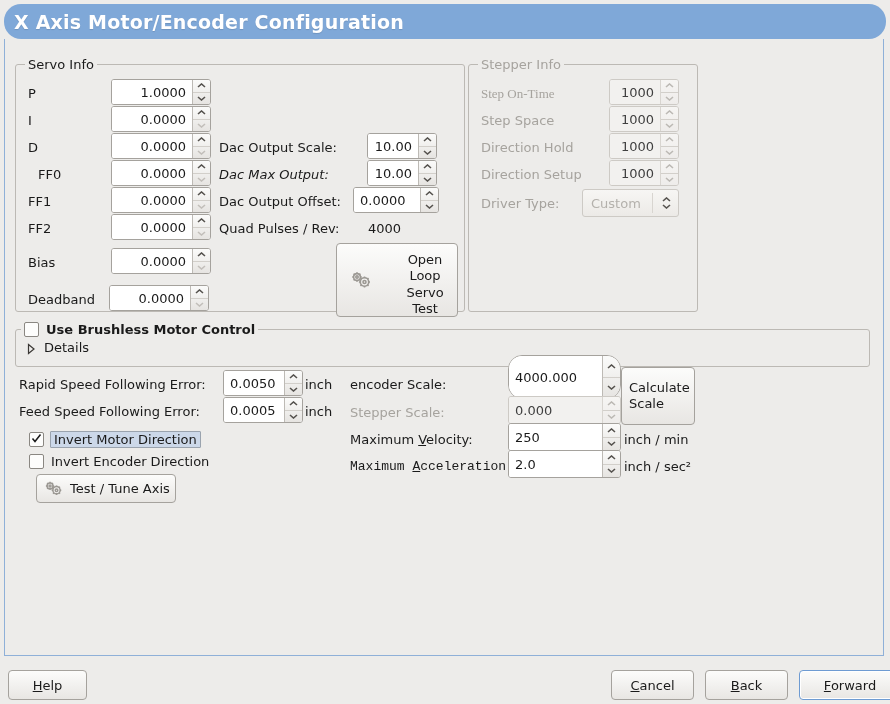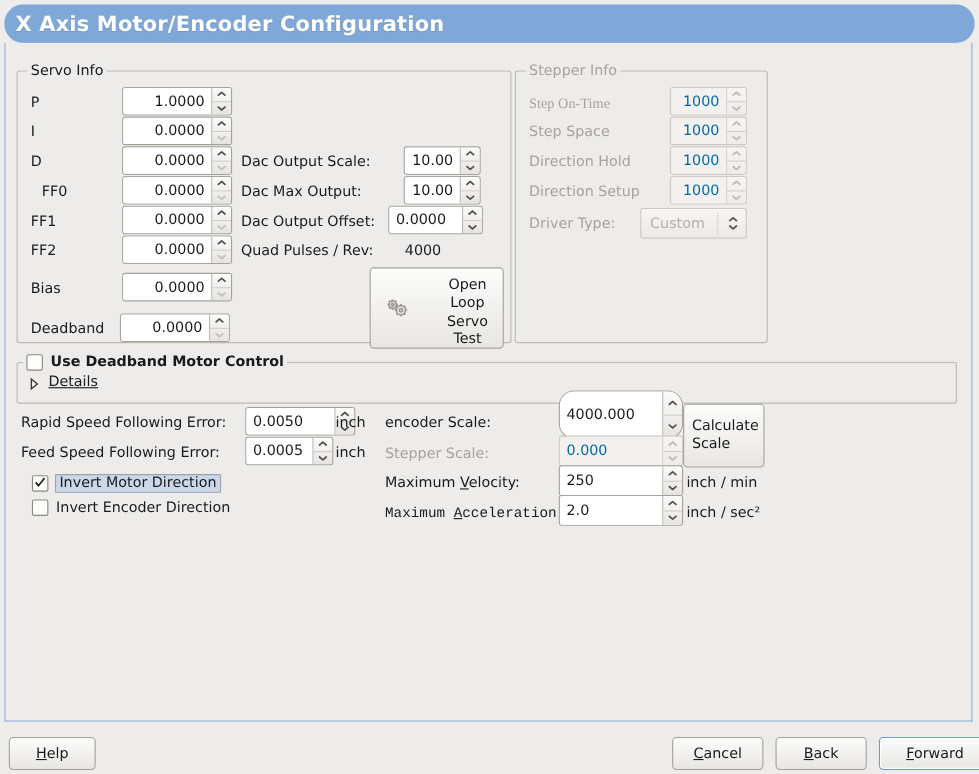--- a/index.html
+++ b/index.html
@@ -87,21 +87,21 @@
     background: linear-gradient(#fbfbfa, #e6e4e1);
   }
   .spin .btns .b {
     flex: 1 1 50%;
     display: flex; align-items: center; justify-content: center;
   }
   .spin .btns .b:first-child { border-bottom: 1px solid #d2cfca; }
   .chev { width: 9px; height: 5px; display: block; }
   .chev path { stroke: #56534f; stroke-width: 1.6; fill: none; }
   .spin.disabled { border-color: #cdcac5; background: #f2f1ef; }
-  .spin.disabled .val { background: #f2f1ef; color: #0369a1; }
+  .spin.disabled .val { background: #f2f1ef; color: #404040; }
   .spin.disabled .btns { background: linear-gradient(#f6f5f3, #eeecea); border-left-color: #d8d5d0; }
   .spin.disabled .chev path { stroke: #bcb9b4; }
   .spin.half-dim .btns .b:last-child .chev path { stroke: #c2bfba; }
 
   
   .combo {
     position: absolute; height: 28px;
     display: flex; align-items: center;
     box-sizing: border-box;
     border: 1px solid #cdcac5; border-radius: 3px;
@@ -160,21 +160,21 @@
     background: #ccd8e9;
     border: 1px solid #9aa3ae;
     padding: 0px 3px;
     margin-left: -1px;
     border-radius: 1px;
   }
 
   
   .expander {
     position: absolute;
-    display: flex; align-items: flex-end; gap: 8px; text-decoration: underline;
+    display: flex; align-items: flex-end; gap: 8px;
   }
   .expander .tri { width: 10px; height: 12px; }
   .expander .tri path { stroke: #3a3734; stroke-width: 1.2; fill: none; }
 
   
   .gears { display: block; }
 
   
   .bottombar { position: absolute; left: 0; top: 656px; width: 890px; height: 48px; }
 </style>
@@ -338,21 +338,21 @@
               </svg>
             </div>
           <div class="b">
               <svg class="chev" viewBox="0 0 9 5">
                 <path d="M1 1 L4.5 4 L8 1"></path>
               </svg>
             </div>
         </div>
       </div>
 
-      <span class="lbl" style="left:203px; top:102px;">Dac Max Output:</span>
+      <span class="lbl" style="left:203px; top:102px;font-style:italic;">Dac Max Output:</span>
       <div class="spin" style="left:351px; top:95px; width:70px;">
         <div class="val">10.00</div>
         <div class="btns">
           <div class="b">
               <svg class="chev" viewBox="0 0 9 5">
                 <path d="M1 4 L4.5 1 L8 4"></path>
               </svg>
             </div>
           <div class="b">
               <svg class="chev" viewBox="0 0 9 5">
@@ -486,32 +486,32 @@
           <svg class="chev" viewBox="0 0 9 5">
               <path d="M1 1 L4.5 4 L8 1" stroke="#b4b1ac"></path>
             </svg>
         </span>
       </div>
     </div>
 
     <div class="frame" style="left:10px; top:290px; width:855px; height:38px;">
       <span class="frame-title" style="left:5px; display:flex; align-items:center; gap:7px;">
         <span class="box" style="display:inline-block; width:13px; height:13px; border:1px solid #8a8782; border-radius:2px; background:#fdfdfc; vertical-align:middle;"></span>
-        <span class="lbl bold" style="position:static;">Use Deadband Motor Control</span>
+        <span class="lbl bold" style="position:static;">Use Brushless Motor Control</span>
       </span>
       <div class="expander" style="left:10px; top:10px;">
         <svg class="tri" viewBox="0 0 10 12">
             <path d="M2.5 1.5 L8 6 L2.5 10.5 Z"></path>
           </svg>
         <span>Details</span>
       </div>
     </div>
 
     <span class="lbl" style="left:14px; top:338px;">Rapid Speed Following Error:</span>
-    <div class="spin left" style="left:218px; top:331px; width:100px;">
+    <div class="spin left" style="left:218px; top:331px; width:80px;">
       <div class="val">0.0050</div>
       <div class="btns">
         <div class="b">
             <svg class="chev" viewBox="0 0 9 5">
               <path d="M1 4 L4.5 1 L8 4"></path>
             </svg>
           </div>
         <div class="b">
             <svg class="chev" viewBox="0 0 9 5">
               <path d="M1 1 L4.5 4 L8 1"></path>
@@ -546,20 +546,35 @@
 
     <div class="cbox" style="left:24px; top:392px;">
       <span class="box">
         <svg class="tick" viewBox="0 0 11 11">
             <path d="M1.5 5.5 L4 8.5 L9.5 1.5"></path>
           </svg>
       </span>
       <span class="txt focusbg">Invert Motor Direction</span>
     </div>
 
+    <div class="btn iconbtn" style="left:31px; top:435px; width:140px; height:29px;">
+      <span>
+        <svg class="gears" width="21" height="19" viewBox="0 0 24 22">
+          <g fill="none" stroke="#9b9893" stroke-width="1.7">
+            <circle cx="8" cy="8" r="3.4"></circle>
+              <circle cx="8" cy="8" r="1.2"></circle>
+            <path d="M8 3.2v1.4M8 11.4v1.4M3.2 8h1.4M11.4 8h1.4M4.6 4.6l1 1M10.4 10.4l1 1M11.4 4.6l-1 1M5.6 10.4l-1 1"></path>
+            <circle cx="15.5" cy="13" r="4.2"></circle>
+              <circle cx="15.5" cy="13" r="1.5"></circle>
+            <path d="M15.5 7.4v1.6M15.5 17v1.6M9.9 13h1.6M19.4 13h1.6M11.5 9l1.2 1.2M18.3 15.8l1.2 1.2M19.5 9l-1.2 1.2M12.7 15.8l-1.2 1.2"></path>
+          </g>
+        </svg>
+      </span>
+      <span>Test / Tune Axis</span>
+    </div>
 
     <span class="lbl" style="left:345px; top:338px;">encoder Scale:</span>
     <div class="spin left" style="left:503px; top:316px; width:113px; height:44px;border-radius:14px;">
       <div class="val">4000.000</div>
       <div class="btns">
         <div class="b">
             <svg class="chev" viewBox="0 0 9 5">
               <path d="M1 4 L4.5 1 L8 4"></path>
             </svg>
           </div>

